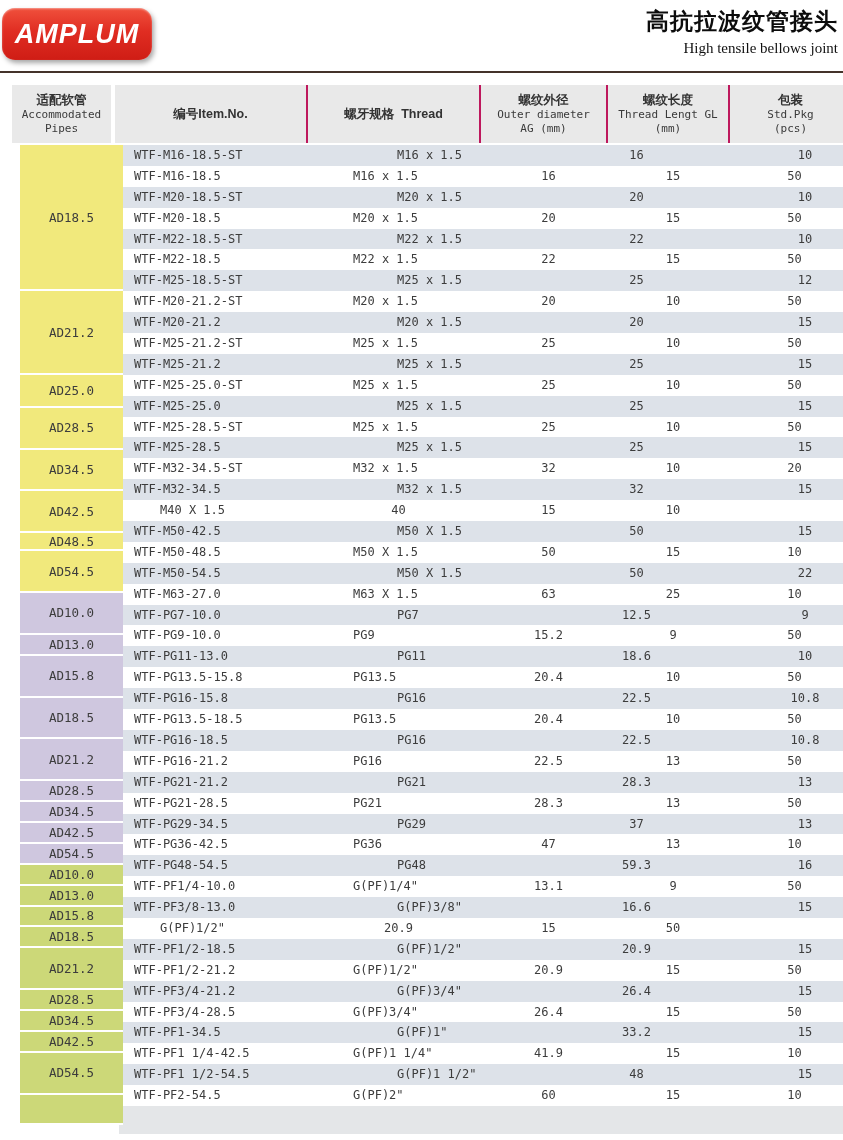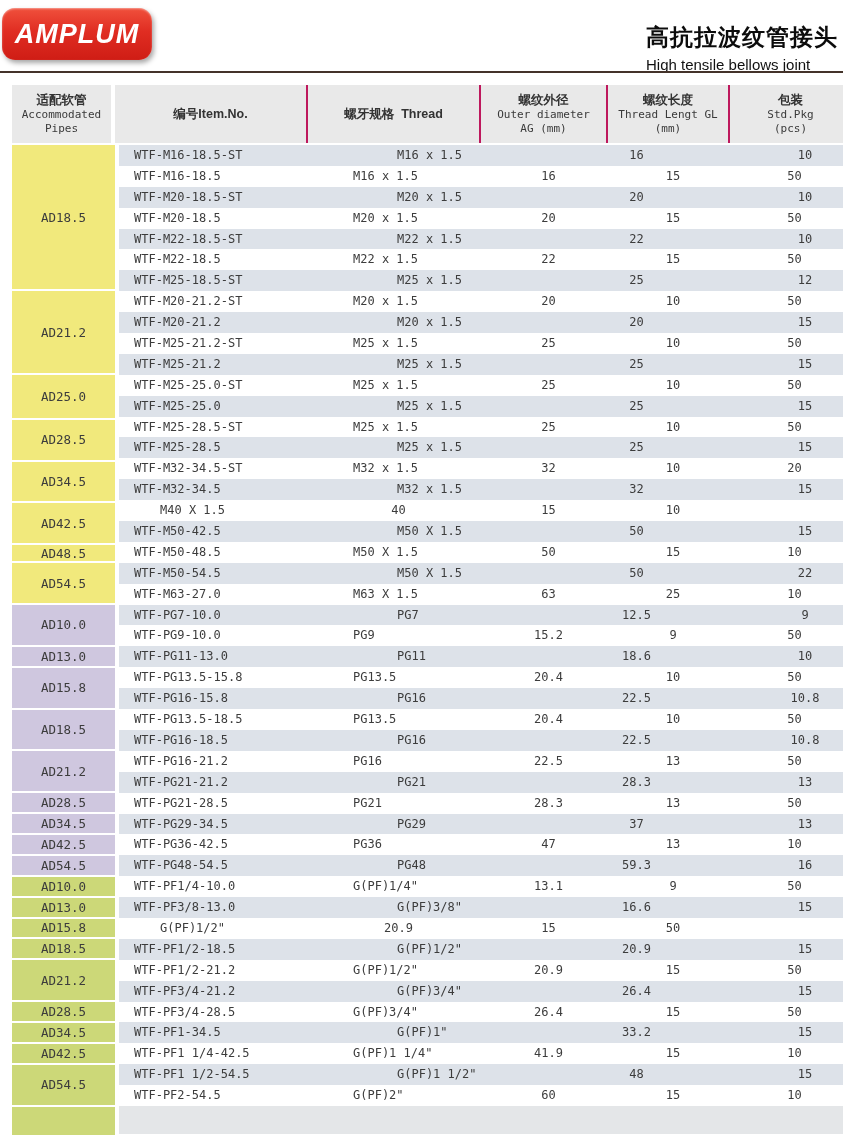--- a/index.html
+++ b/index.html
@@ -8,42 +8,42 @@
 
   
   .logo{position:absolute;left:2px;top:8px;width:150px;height:52px;border-radius:13px;
         background:linear-gradient(180deg,#f0503c 0%,#e02d22 45%,#cf1d15 100%);
         box-shadow:2px 3px 5px rgba(0,0,0,.35), inset 0 1px 2px rgba(255,255,255,.45);
         display:flex;align-items:center;justify-content:center;}
   .logo span{color:#fff;font-family:"Liberation Sans",sans-serif;font-weight:bold;
         font-style:italic;font-size:27px;letter-spacing:1px;}
 
   
-  .titles{position:absolute;right:5px;top:22px;
-          font-family:Liberation Sans, sans-serif;}
+  .titles{position:absolute;right:5px;top:6px;text-align:right;
+          font-family:Liberation Serif, serif;}
   .title-zh{font-size:23px;font-weight:bold;color:#0c0c0c;letter-spacing:1px;}
   .title-en{font-size:15px;color:#111;margin-top:3px;}
 
   .rule{position:absolute;left:0;top:71px;width:843px;height:2px;background:#44332a;}
 
   
   .table{position:absolute;left:0;top:85px;width:843px;margin-left:12px;}
   .thead{display:grid;grid-template-columns:103px 193px 173px 127px 122px 121px;
          height:58px;margin-bottom:2px;}
   .hcell{background:#e9e9e9;border-right:2px solid #be185d;box-sizing:border-box;
          display:flex;flex-direction:column;align-items:center;justify-content:center;
          text-align:center;}
   .hcell:first-child{border-right:4px solid #fff;}
   .hcell:last-child{border-right:none;align-items:center;}
   .h-zh{font-family:"Liberation Sans",sans-serif;font-weight:bold;font-size:12.5px;
         color:#333;white-space:pre;line-height:15px;}
   .h-en{font-size:11px;color:#3a3a3a;white-space:pre;line-height:14px;}
 
   .tbody{position:relative;}
-  .groups{position:absolute;left:0;top:0;width:103px;}
+  .groups{position:absolute;left:8px;top:0;width:103px;}
   .gcell{box-sizing:border-box;border-bottom:2px solid #fff;
          display:flex;align-items:center;justify-content:center;
          font-size:12.5px;color:#3c3c3c;}
   .rows{margin-left:107px;}
   .trow{display:grid;grid-template-columns:193px 173px 127px 122px 121px;
         height:20.9px;line-height:20.9px;font-size:12px;}
   .trow.odd{background:#dde2e9;gap:44px;}
   .trow.filler{background:#e4e6e8;}
   .c-item{padding-left:15px;text-align:left;white-space:pre;}
   .c-thread{padding-left:41px;text-align:left;white-space:pre;}
@@ -91,21 +91,21 @@
         <div class="hcell">
           <div class="h-zh">包装</div>
           <div class="h-en">Std.Pkg</div>
           <div class="h-en">(pcs)</div>
         </div>
       </div>
     <div class="tbody">
       <div class="groups" id="groups">
           <div class="gcell" style="background: rgb(241, 233, 124); height: 146.3px;">AD18.5</div>
           <div class="gcell" style="background: rgb(241, 233, 124); height: 83.6px;">AD21.2</div>
-          <div class="gcell" style="background: rgb(241, 233, 124); height: 45px;">AD25.0</div>
+          <div class="gcell" style="background: rgb(241, 233, 124); height: 33px;">AD25.0</div>
           <div class="gcell" style="background: rgb(241, 233, 124); height: 41.8px;">AD28.5</div>
           <div class="gcell" style="background: rgb(241, 233, 124); height: 41.8px;">AD34.5</div>
           <div class="gcell" style="background: rgb(241, 233, 124); height: 41.8px;">AD42.5</div>
           <div class="gcell" style="background: rgb(241, 233, 124); height: 18px;">AD48.5</div>
           <div class="gcell" style="background: rgb(241, 233, 124); height: 41.8px;">AD54.5</div>
           <div class="gcell" style="background: rgb(207, 199, 223); height: 41.8px;">AD10.0</div>
           <div class="gcell" style="background: rgb(207, 199, 223); height: 20.9px;">AD13.0</div>
           <div class="gcell" style="background: rgb(207, 199, 223); height: 41.8px;">AD15.8</div>
           <div class="gcell" style="background: rgb(207, 199, 223); height: 41.8px;">AD18.5</div>
           <div class="gcell" style="background: rgb(207, 199, 223); height: 41.8px;">AD21.2</div>

